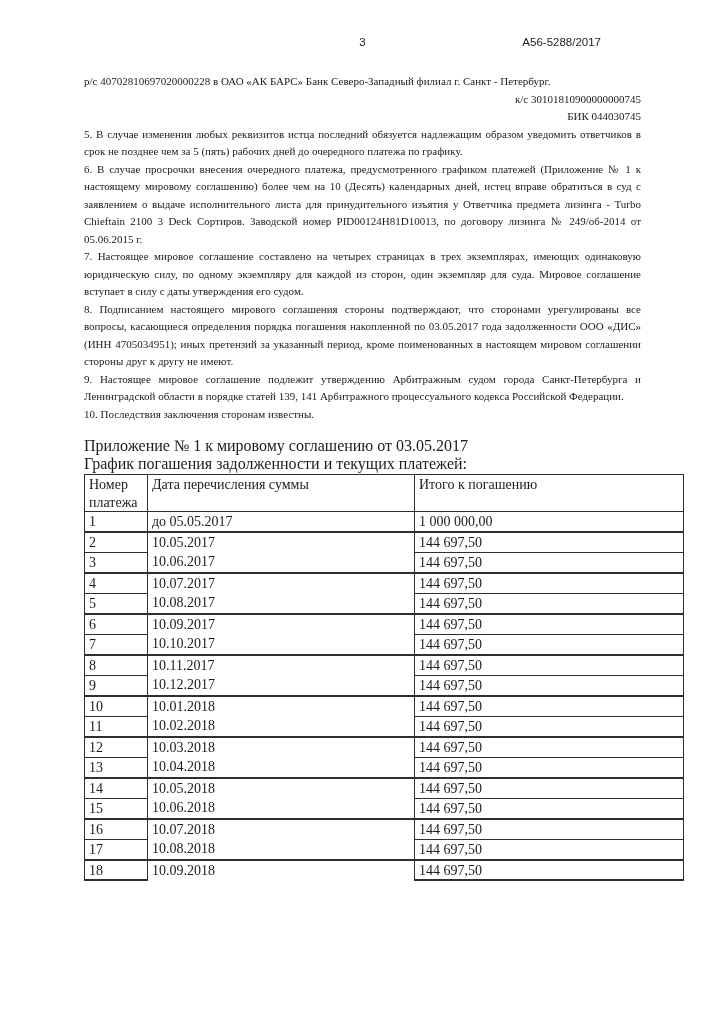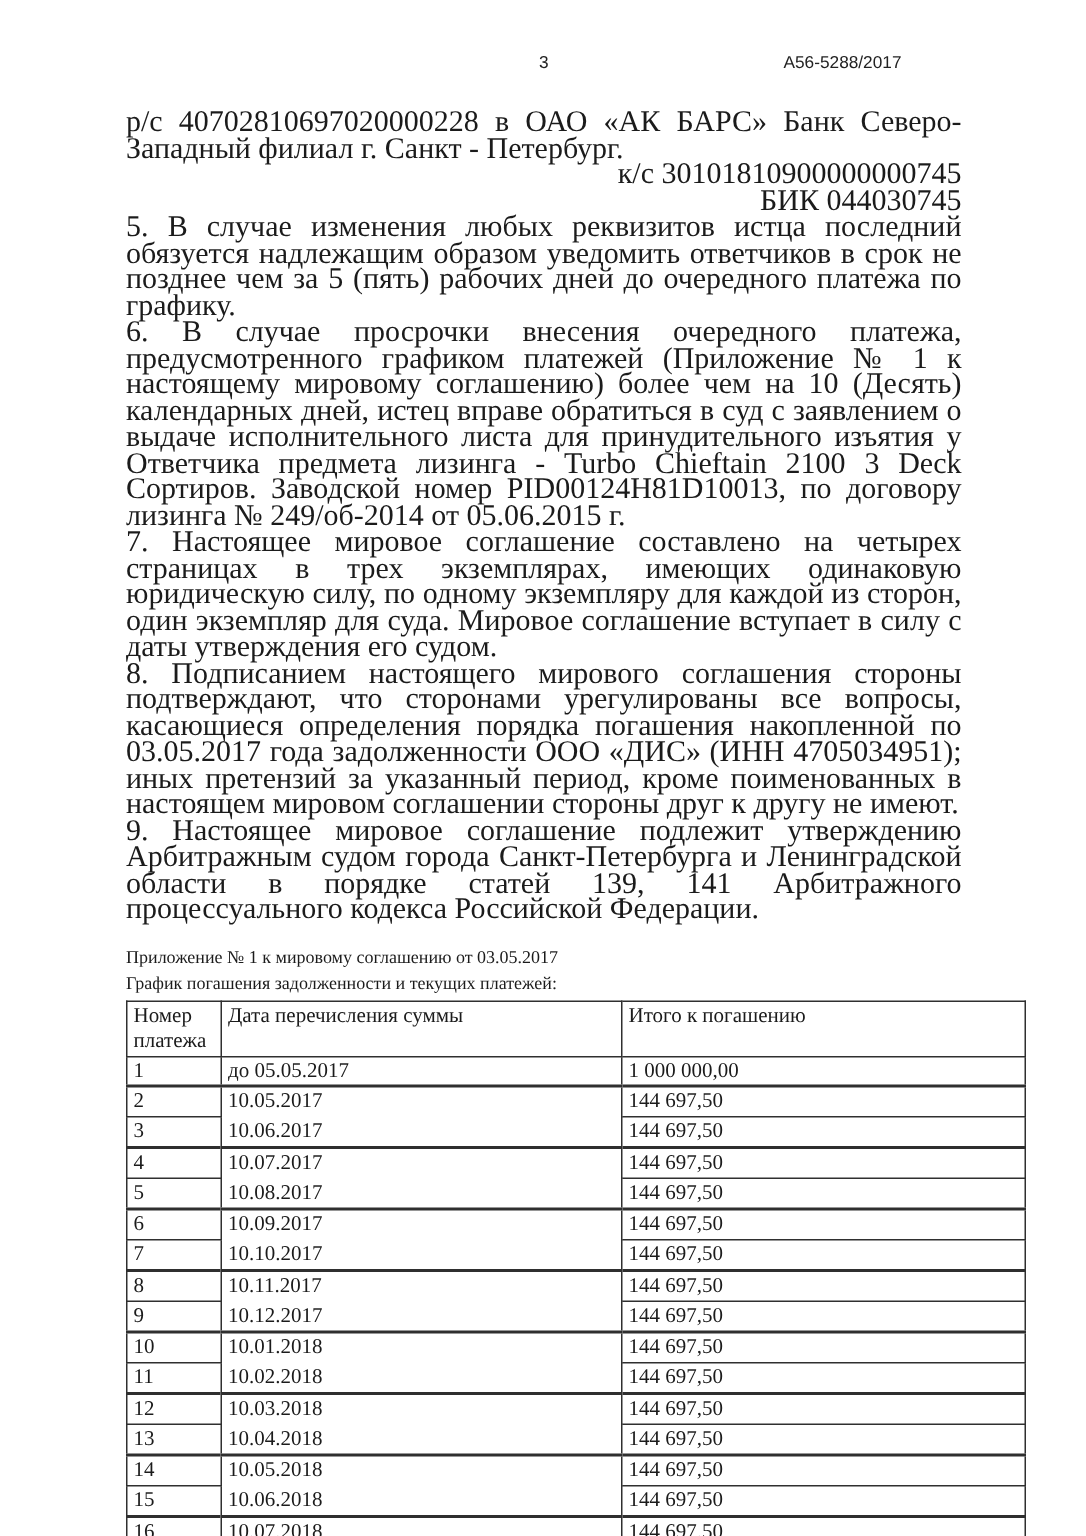--- a/index.html
+++ b/index.html
@@ -20,27 +20,27 @@
     width: 557px; height: 15px;
     font-family: "Liberation Sans", "DejaVu Sans", sans-serif;
     font-size: 11.5px; color: #222;
   }
   .page-num { position: absolute; left: 0; right: 0; text-align: center; }
   .case-num { position: absolute; right: 40px; top: 0; }
 
   .body-text { width: 557px; margin-top: 22px; }
   .body-text p {
     text-align: justify;
-    font-size: 20px;
+    font-size: 11px;
     line-height: 17.5px;
   }
   .body-text .plain { text-align: right; }
   .u { text-underline-offset: 2px; }
 
-  .appendix { width: 557px; margin-top: 14px; font-size: 12px; line-height: 17.5px; }
+  .appendix { width: 557px; margin-top: 14px; font-size: 16px; line-height: 17.5px; }
   .appendix div { text-align: left; }
 
   table.pay-table {
     border-collapse: collapse;
     table-layout: fixed;
     width: 599px;
     margin-top: 2px;
     font-size: 14px;
   }
   .pay-table th, .pay-table td {
@@ -72,20 +72,21 @@
 
   <div class="body-text">
     <p>р/с 40702810697020000228 в ОАО «АК БАРС» Банк Северо-Западный филиал г. Санкт - Петербург.</p>
     <p class="plain">к/с 30101810900000000745</p>
     <p class="plain">БИК 044030745</p>
     <p>5. В случае изменения любых реквизитов истца последний обязуется надлежащим образом уведомить ответчиков в срок не позднее чем за 5 (пять) рабочих дней до очередного платежа по графику.</p>
     <p><span>6. В случае просрочки внесения очередного платежа, предусмотренного графиком платежей (Приложение № 1 к настоящему мировому соглашению) более чем на 10 (Десять) календарных дней, истец вправе обратиться в суд с заявлением </span><span class="u">о выдаче исполнительного листа для принудительного изъятия у Ответчика предмета лизинга - Turbo Chieftain 2100 3 Deck Сортиров. Заводской номер PID00124H81D10013, по договору лизинга № 249/об-2014 от 05.06.2015 г.</span></p>
     <p>7. Настоящее мировое соглашение составлено на четырех страницах в трех экземплярах, имеющих одинаковую юридическую силу, по одному экземпляру для каждой из сторон, один экземпляр для суда. Мировое соглашение вступает в силу с даты утверждения его судом.</p>
     <p>8. Подписанием настоящего мирового соглашения стороны подтверждают, что сторонами урегулированы все вопросы, касающиеся определения порядка погашения накопленной по 03.05.2017 года задолженности ООО «ДИС» (ИНН 4705034951); иных претензий за указанный период, кроме поименованных в настоящем мировом соглашении стороны друг к другу не имеют.</p>
     <p>9. Настоящее мировое соглашение подлежит утверждению Арбитражным судом города Санкт-Петербурга и Ленинградской области в порядке статей 139, 141 Арбитражного процессуального кодекса Российской Федерации.</p>
+    <p>10. Последствия заключения сторонам известны.</p>
   </div>
 
   <div class="appendix">
     <div>Приложение № 1 к мировому соглашению от 03.05.2017</div>
     <div>График погашения задолженности и текущих платежей:</div>
   </div>
 
   <table class="pay-table">
     <colgroup>
         <col style="width:63px">

